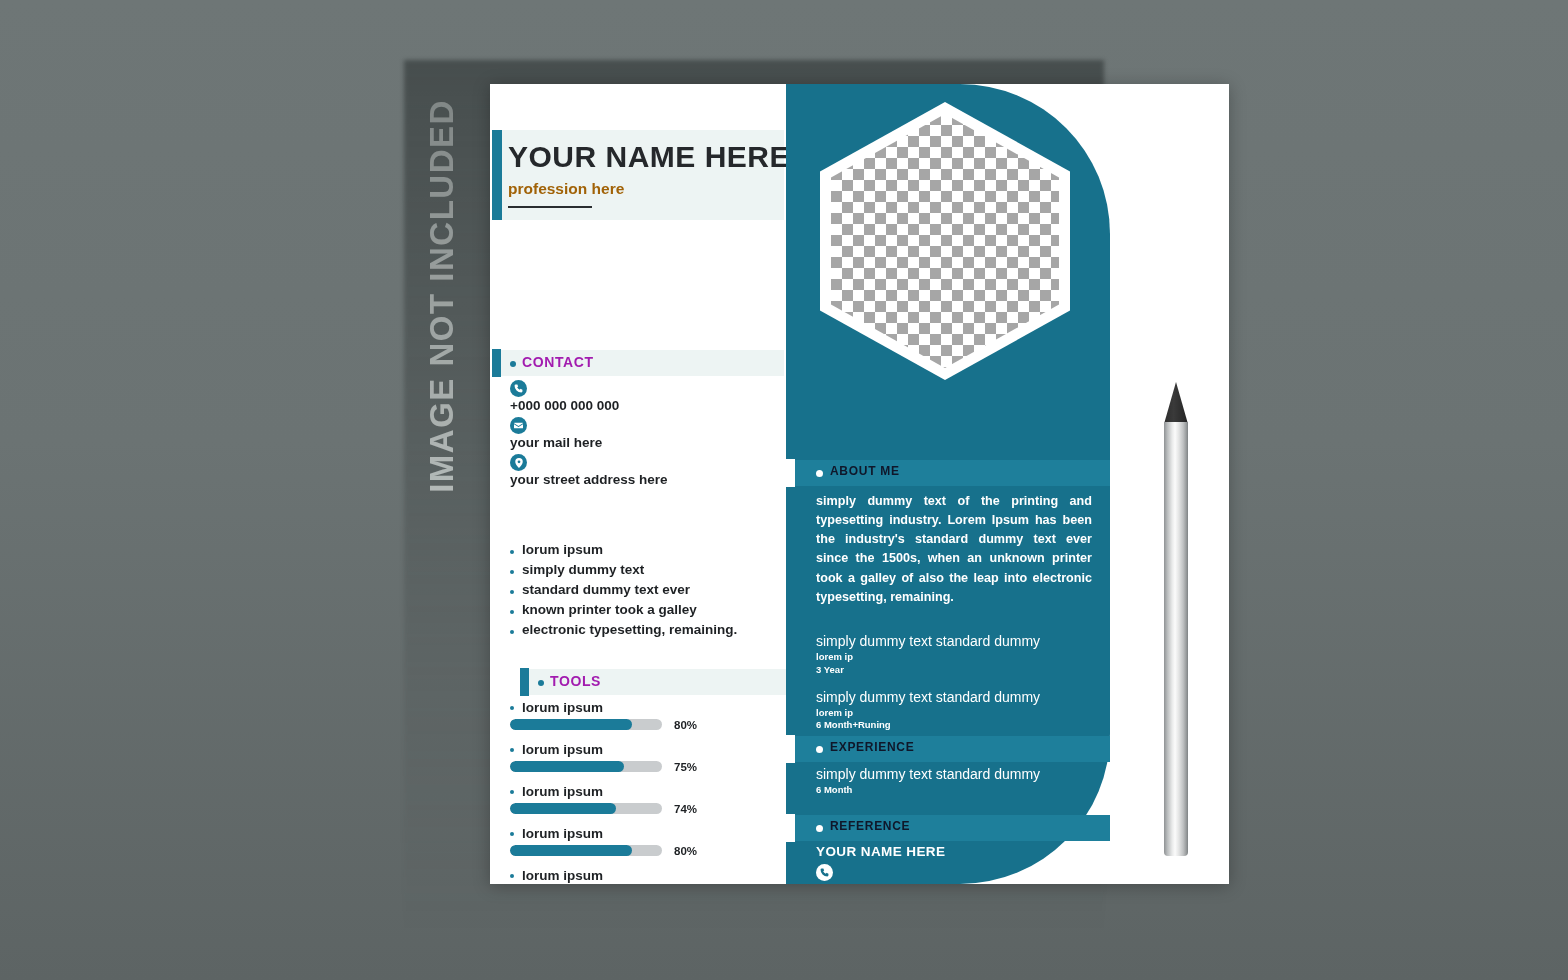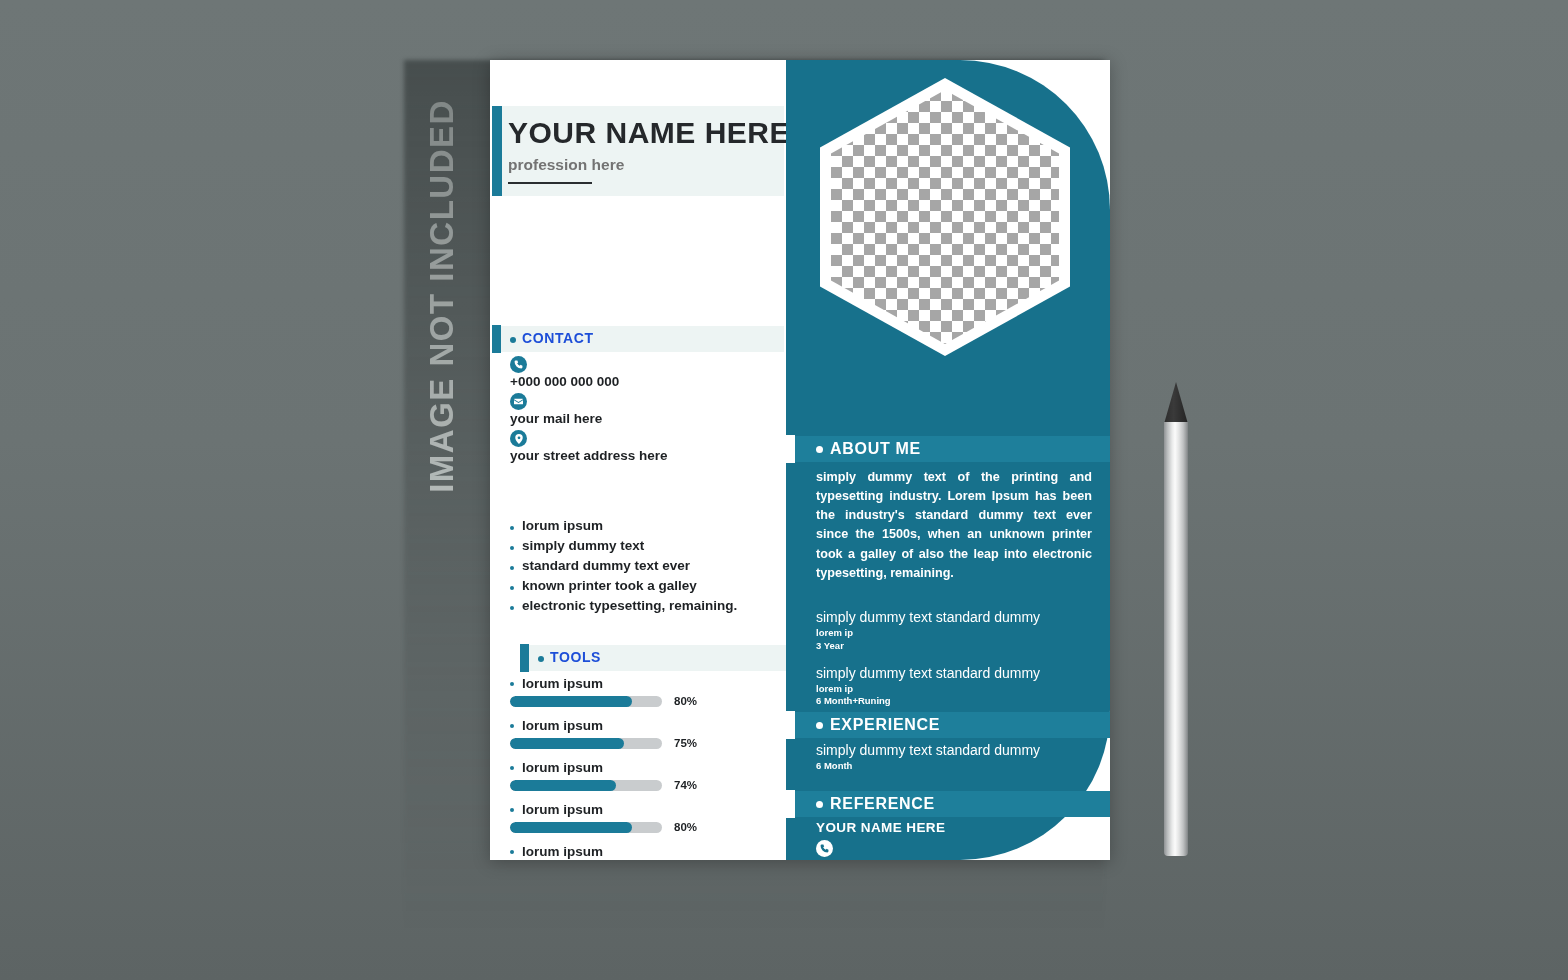--- a/index.html
+++ b/index.html
@@ -36,22 +36,22 @@
     position:absolute;
     left:404px;top:60px;
     width:700px;height:872px;
     background:linear-gradient(180deg,rgba(40,46,46,.55),rgba(40,46,46,.12) 70%, rgba(40,46,46,0));
     filter:blur(2px);
   }
 
   
   .page{
     position:absolute;
-    left:490px;top:60px;
-    width:620px;height:800px;
+    left:490px;top:84px;
+    width:739px;height:800px;
     background:#ffffff;
     box-shadow:0 2px 16px rgba(0,0,0,.28);
   }
 
   
   .col-left{
     position:absolute;left:0;top:0;
     width:296px;height:800px;
     background:#ffffff;
     overflow:hidden;
@@ -75,21 +75,21 @@
     width:10px;height:90px;
     background:#1b7b99;
   }
   .name-text{
     position:absolute;left:18px;top:56px;
     font-size:30px;font-weight:bold;color:#25282b;
     letter-spacing:.5px;white-space:nowrap;
   }
   .profession-text{
     position:absolute;left:18px;top:96px;
-    font-size:15.5px;font-weight:bold;color:#737373;
+    font-size:15.5px;font-weight:bold;color:#a16207;
   }
   .name-rule{
     position:absolute;left:18px;top:122px;
     width:84px;height:2px;background:#2a2d30;
   }
 
   
   .sec-head-left{
     position:absolute;left:2px;
     width:292px;height:26px;
@@ -99,21 +99,21 @@
     position:absolute;left:0;top:-1px;
     width:9px;height:28px;background:#1b7b99;
   }
   .sec-head-left .dot{
     position:absolute;left:18px;top:11px;
     width:6px;height:6px;border-radius:50%;
     background:#1b7b99;
   }
   .sec-head-left .label{
     position:absolute;left:30px;top:4px;
-    font-size:14px;font-weight:bold;color:#1d4ed8;
+    font-size:14px;font-weight:bold;color:#a21caf;
     letter-spacing:.6px;
   }
 
   
   .contact-block{position:absolute;left:20px;top:296px;}
   .contact-row{margin-bottom:4px;}
   .ci{
     width:17px;height:17px;border-radius:50%;
     background:#1b7b99;color:#fff;
     display:flex;align-items:center;justify-content:center;
@@ -141,21 +141,21 @@
   
   .tools-block{position:absolute;left:20px;top:616px;width:258px;}
   .tool-row{margin-bottom:11px;}
   .tool-name{
     display:flex;align-items:center;gap:8px;margin-bottom:4px;
   }
   .tool-name .b{
     width:4px;height:4px;border-radius:50%;background:#1b7b99;flex:0 0 auto;
   }
   .tool-name .t{font-size:13.5px;color:#1e2124;font-weight:bold;white-space:nowrap;}
-  .bar-line{display:flex;align-items:flex-end;gap:12px;}
+  .bar-line{display:flex;align-items:flex-start;gap:12px;}
   .bar-track{
     width:152px;height:11px;border-radius:6px;
     background:#c9ccce;overflow:hidden;
   }
   .bar-fill{height:100%;background:#1b7b99;border-radius:6px;}
   .bar-pct{font-size:11.5px;font-weight:bold;color:#1e2124;}
 
   
   .right-panel{
     position:absolute;left:0;top:0;
@@ -195,21 +195,21 @@
   .sec-head-right .tab{
     position:absolute;left:0;top:-1px;
     width:9px;height:28px;background:#ffffff;
   }
   .sec-head-right .dot{
     position:absolute;left:30px;top:10px;
     width:7px;height:7px;border-radius:50%;background:#ffffff;
   }
   .sec-head-right .label{
     position:absolute;left:44px;top:4px;
-    font-size:16px;font-weight:bold;color:#ffffff;letter-spacing:.7px;
+    font-size:12px;font-weight:bold;color:#0f172a;letter-spacing:.7px;
   }
 
   .about-text{
     position:absolute;left:30px;top:408px;width:276px;
     font-size:12.6px;line-height:1.52;color:#ffffff;
     text-align:justify;font-weight:bold;
   }
 
   .edu-block{position:absolute;left:30px;top:549px;width:280px;}
   .exp-block{position:absolute;left:30px;top:682px;width:280px;}

